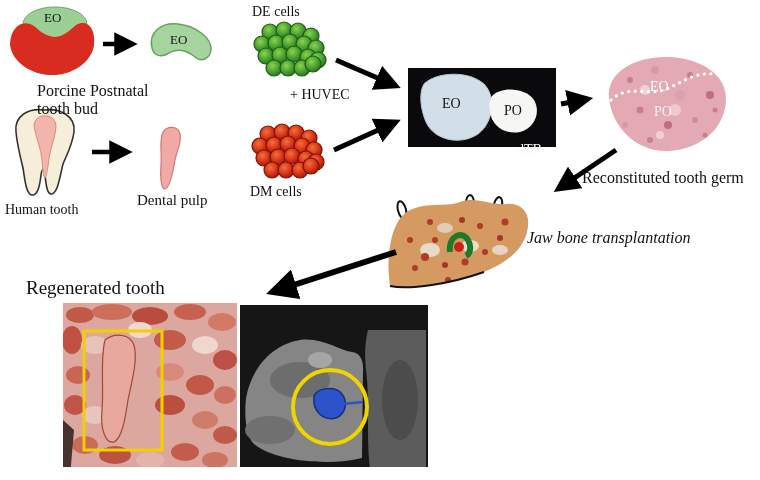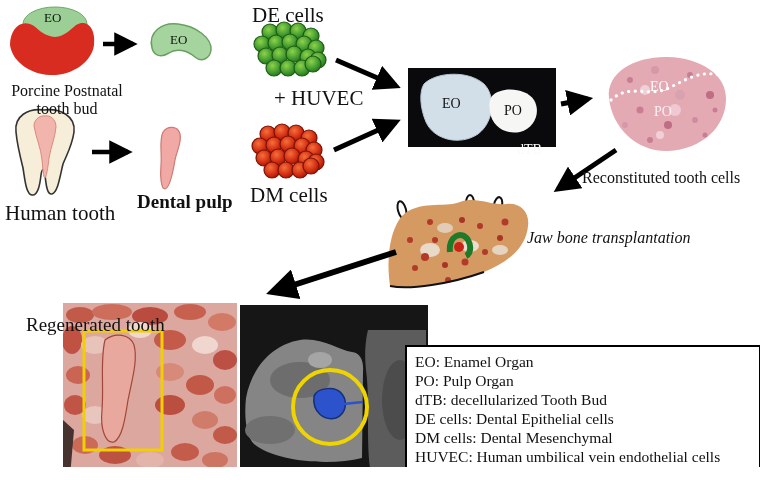--- a/index.html
+++ b/index.html
@@ -3,23 +3,23 @@
 <meta charset="utf-8">
 <style>
   html,body{margin:0;padding:0;background:#fff;}
   #figure{position:relative;width:760px;height:467px;background:#ffffff;overflow:hidden;
           font-family:"Liberation Serif","DejaVu Serif",serif;color:#111;}
   svg{position:absolute;left:0;top:0;}
   .lbl{position:absolute;white-space:nowrap;line-height:1.1;}
   .s13{font-size:13px;}
   .s14{font-size:14px;}
   .s16{font-size:16px;}
-  .s17{font-size:21px;}
+  .s17{font-size:14px;}
   .s19{font-size:19px;}
-  .center{text-align:center;white-space:pre-line;}
+  .center{text-align:left;white-space:pre-line;margin-left:37px;}
   .white{color:#fafafa;}
   .pinkwhite{color:#fbeef2;}
   .legend{position:absolute;left:405px;top:345px;width:336px;height:112px;
           border:2px solid #000;background:#fff;padding:6px 8px;font-size:15.5px;line-height:1.22;}
   .legend-line{white-space:nowrap;}
 </style>
 </head>
 <body>
 
 <div id="figure">
@@ -215,35 +215,27 @@
     <line x1="616" y1="150" x2="558" y2="189" stroke-width="5" marker-end="url(#ah)"></line>
     <line x1="396" y1="252" x2="272" y2="292" stroke-width="6" marker-end="url(#ah)"></line>
   </g>
 </svg>
 
 <div class="lbl s13" style="left:44px;top:11px;">EO</div>
 <div class="lbl s16 center" style="left:0px;top:82px;width:134px;">Porcine Postnatal
 tooth bud</div>
 <div class="lbl s13" style="left:170px;top:33px;">EO</div>
 <div class="lbl s17" style="left:252px;top:4px;">DE cells</div>
-<div class="lbl s17" style="left:274px;top:87px;">+ HUVEC</div>
+<div class="lbl s17" style="left:290px;top:87px;">+ HUVEC</div>
 <div class="lbl s17" style="left:5px;top:202px;">Human tooth</div>
-<div class="lbl" style="left:137px;top:192px;font-size:19px;font-weight:700;">Dental pulp</div>
+<div class="lbl" style="left:137px;top:192px;font-size:15px;font-weight:400;">Dental pulp</div>
 <div class="lbl s17" style="left:250px;top:184px;">DM cells</div>
 <div class="lbl s14" style="left:442px;top:96px;">EO</div>
 <div class="lbl s14" style="left:504px;top:103px;">PO</div>
 <div class="lbl s14 white" style="left:517px;top:142px;">dTB</div>
 <div class="lbl s14 white" style="left:650px;top:79px;">EO</div>
 <div class="lbl s14 pinkwhite" style="left:654px;top:104px;">PO</div>
-<div class="lbl s16" style="left:582px;top:169px;">Reconstituted tooth cells</div>
+<div class="lbl s16" style="left:582px;top:169px;">Reconstituted tooth germ</div>
 <div class="lbl s16" style="left:527px;top:229px;font-style:italic;">Jaw bone transplantation</div>
-<div class="lbl s19" style="left:26px;top:278px;margin-top:37px;">Regenerated tooth</div>
-
-<div class="legend">
-  <div class="legend-line">EO: Enamel Organ</div>
-  <div class="legend-line">PO: Pulp Organ</div>
-  <div class="legend-line">dTB: decellularized Tooth Bud</div>
-  <div class="legend-line">DE cells: Dental Epithelial cells</div>
-  <div class="legend-line">DM cells: Dental Mesenchymal</div>
-  <div class="legend-line">HUVEC: Human umbilical vein endothelial cells</div>
+<div class="lbl s19" style="left:26px;top:278px;">Regenerated tooth</div>
+
+
 </div>
 
-</div>
-
 </body></html>

